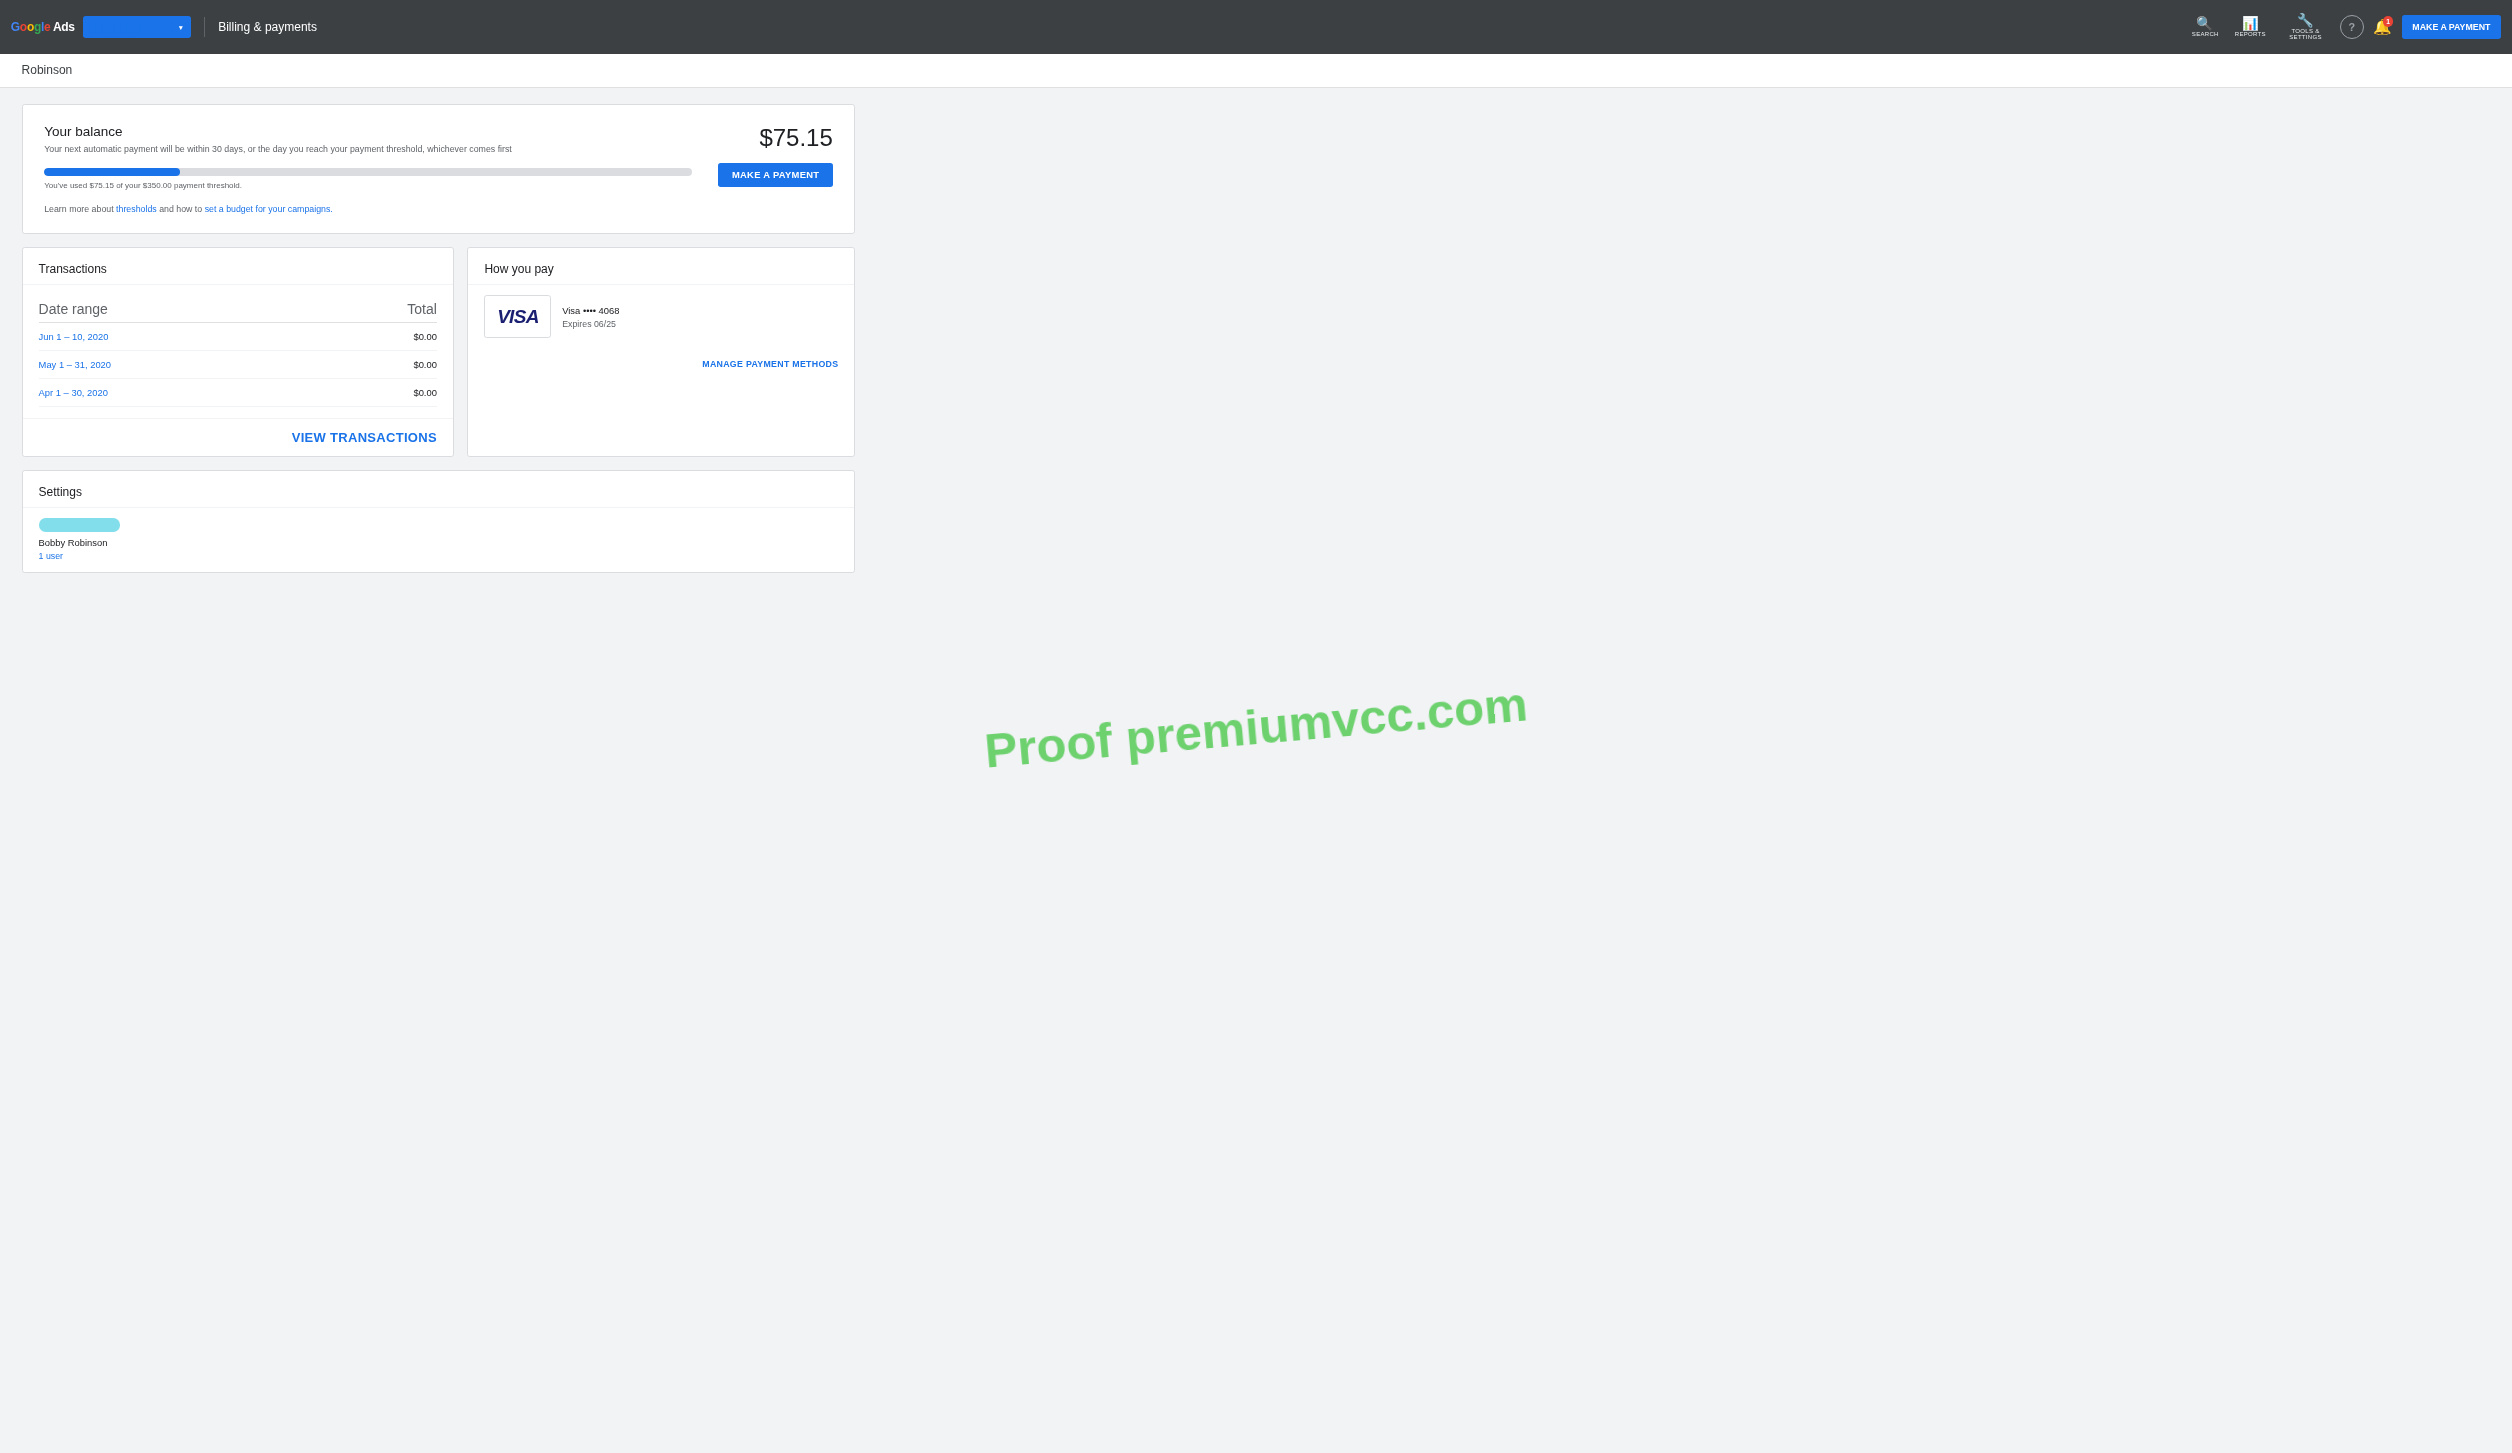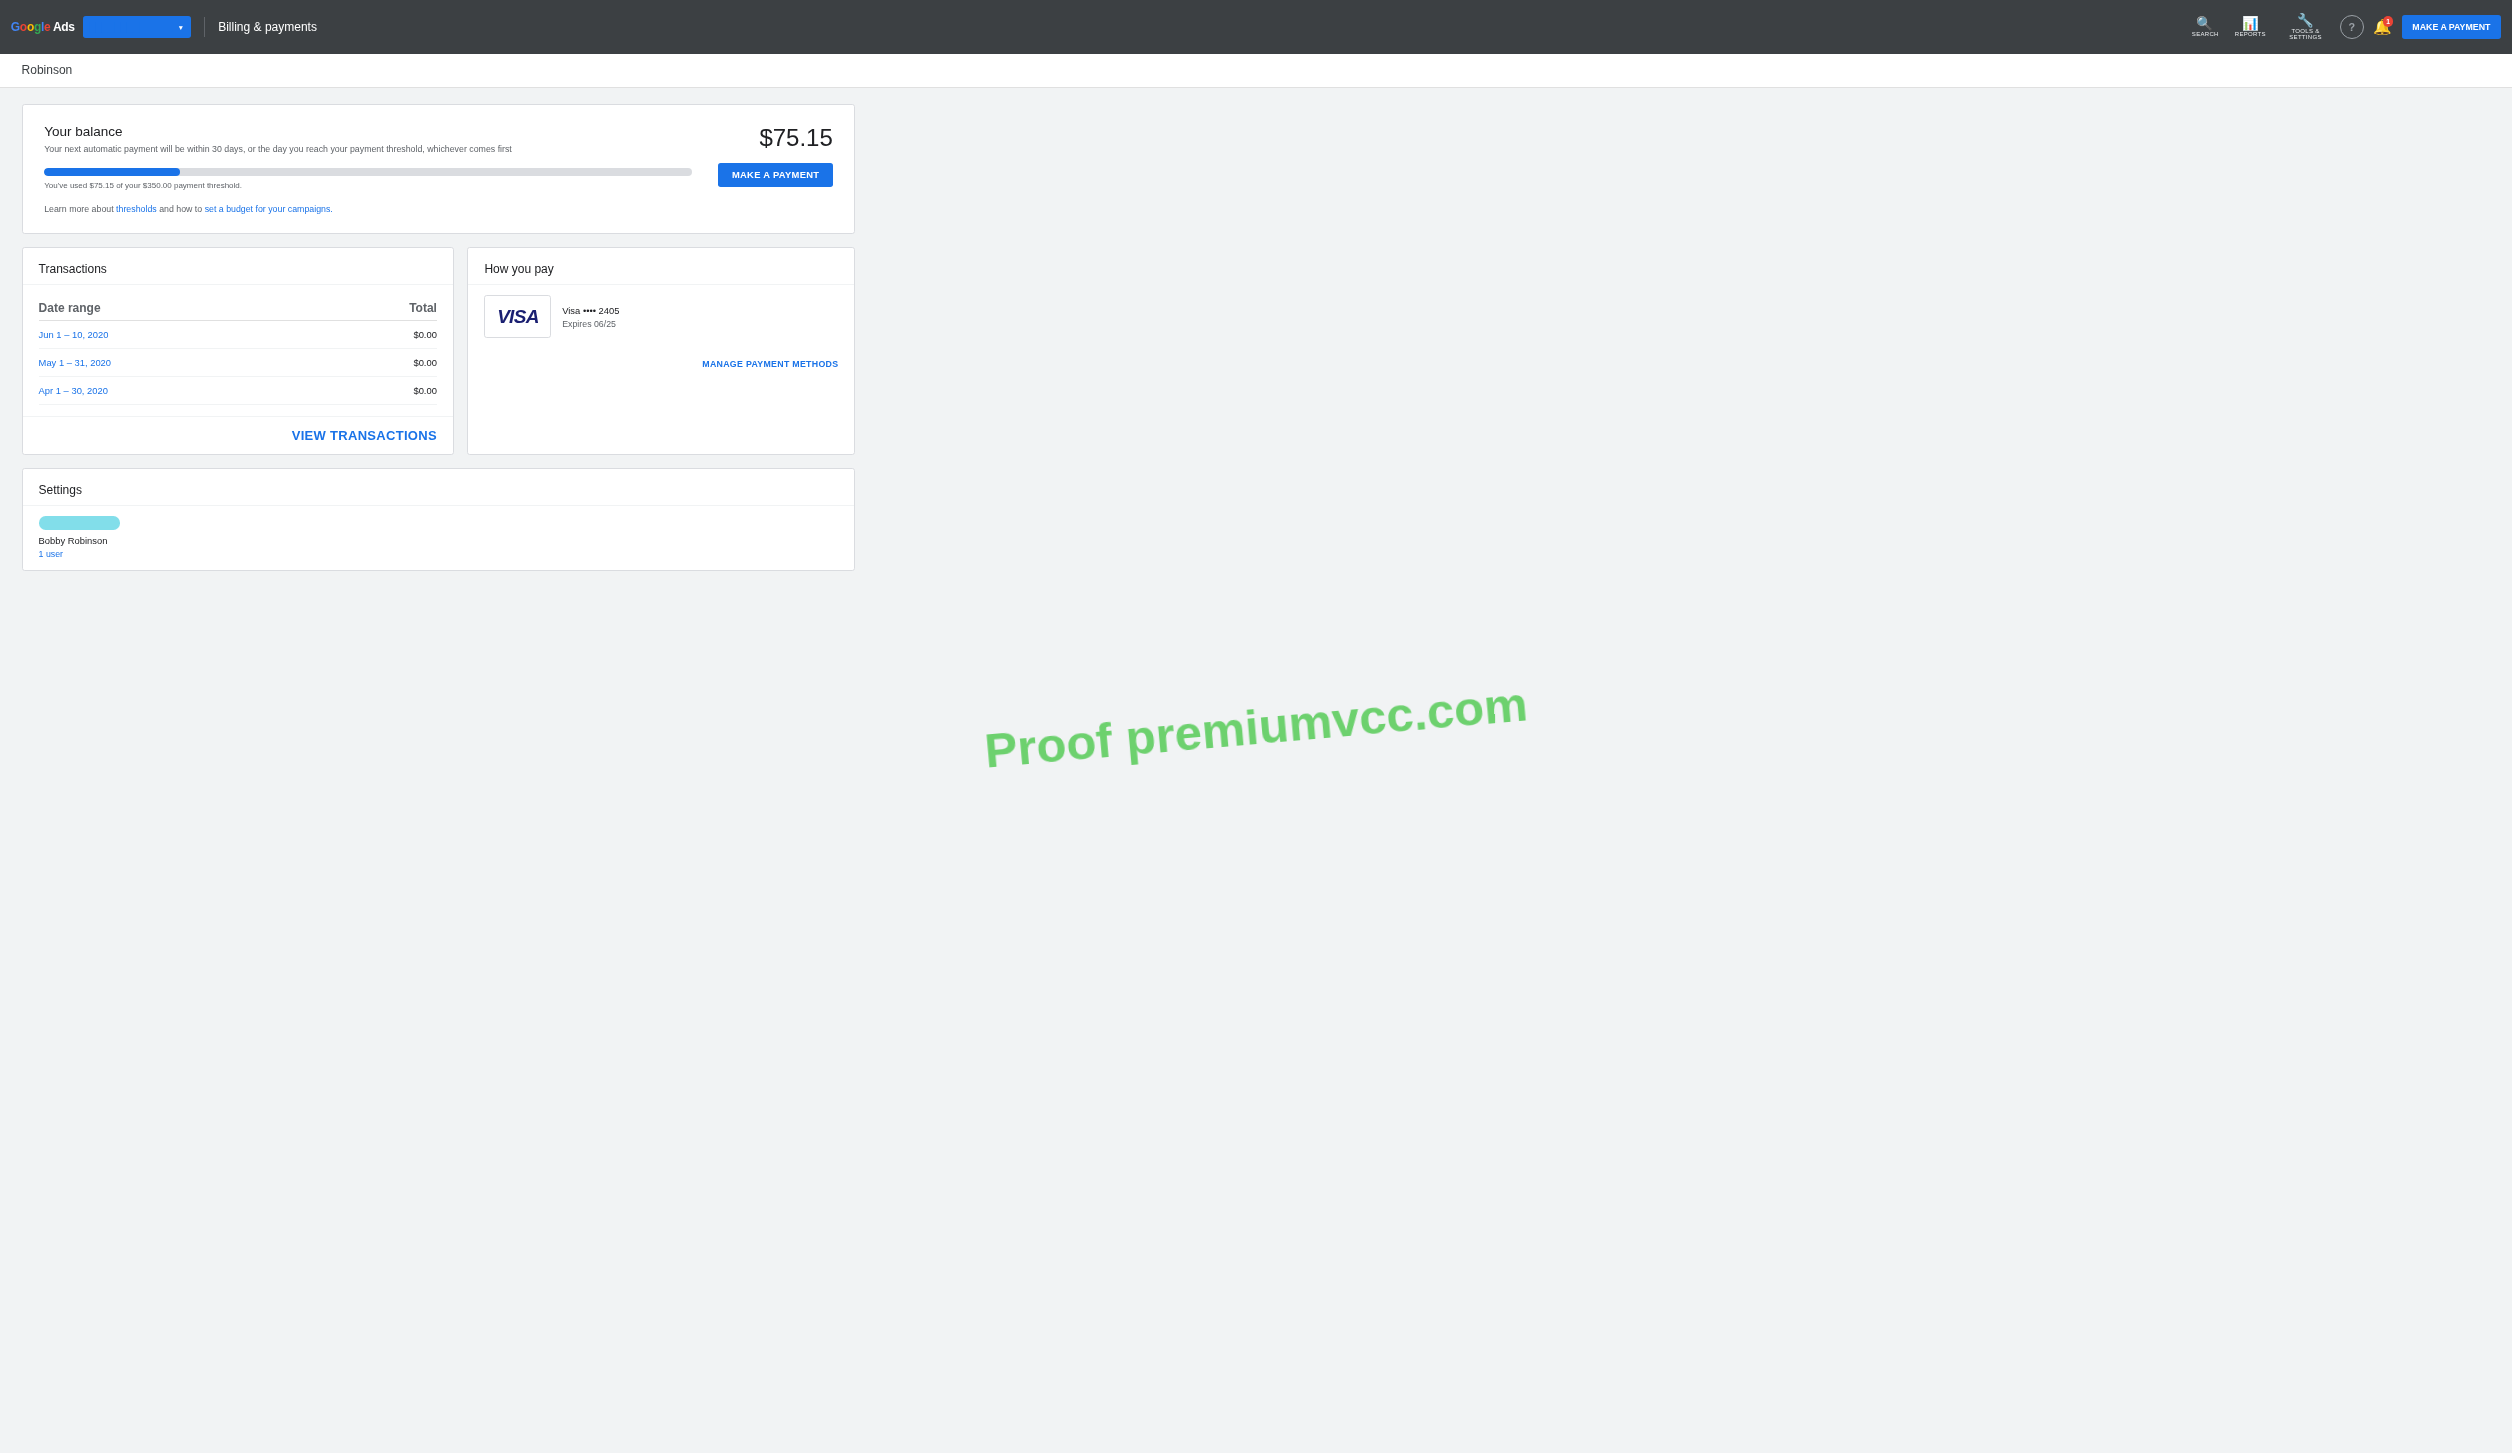--- a/index.html
+++ b/index.html
@@ -256,22 +256,22 @@
     }
     .card-body { padding: 10.8px 16px; }
 
     
     .transactions-table {
       width: 100%;
       border-collapse: collapse;
     }
     .transactions-table th {
       text-align: left;
-      font-size: 12px;
-      font-weight: 700;
+      font-size: 14px;
+      font-weight: 400;
       color: #5f6368;
       padding: 5.4px 0;
       border-bottom: 0.7px solid #e0e0e0;
     }
     .transactions-table th:last-child,
     .transactions-table td:last-child {
       text-align: right;
     }
     .transactions-table td {
       padding: 8px 0;
@@ -483,21 +483,21 @@
       </div>
     </div>
 
     <div class="card how-you-pay-card">
       <div class="card-header">How you pay</div>
       <div class="payment-method-row">
         <div class="visa-logo-box">
           <span class="visa-text">VISA</span>
         </div>
         <div class="card-details">
-          <div class="card-number">Visa •••• 2405</div>
+          <div class="card-number">Visa •••• 4068</div>
           <div class="card-expiry">Expires 06/25</div>
         </div>
       </div>
       <div class="manage-payment-row">
         <a href="#" class="manage-payment-link">MANAGE PAYMENT METHODS</a>
       </div>
     </div>
 
   </div>
 

